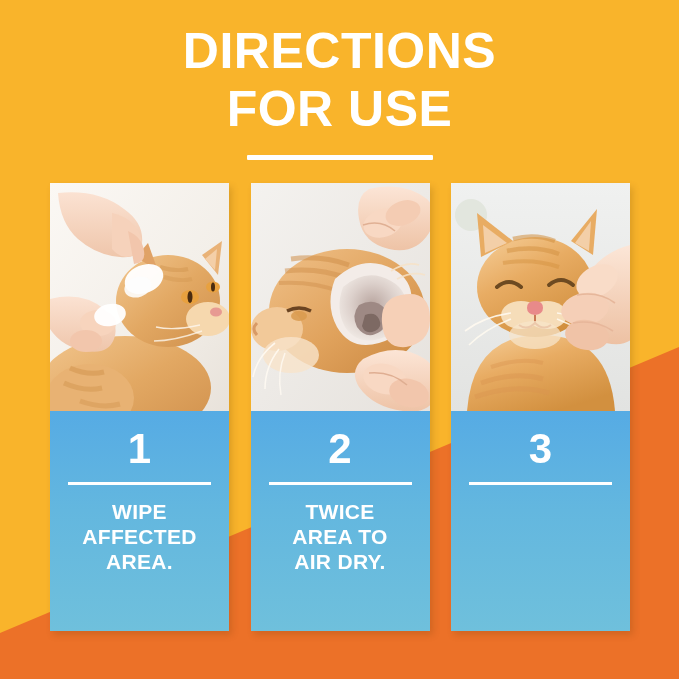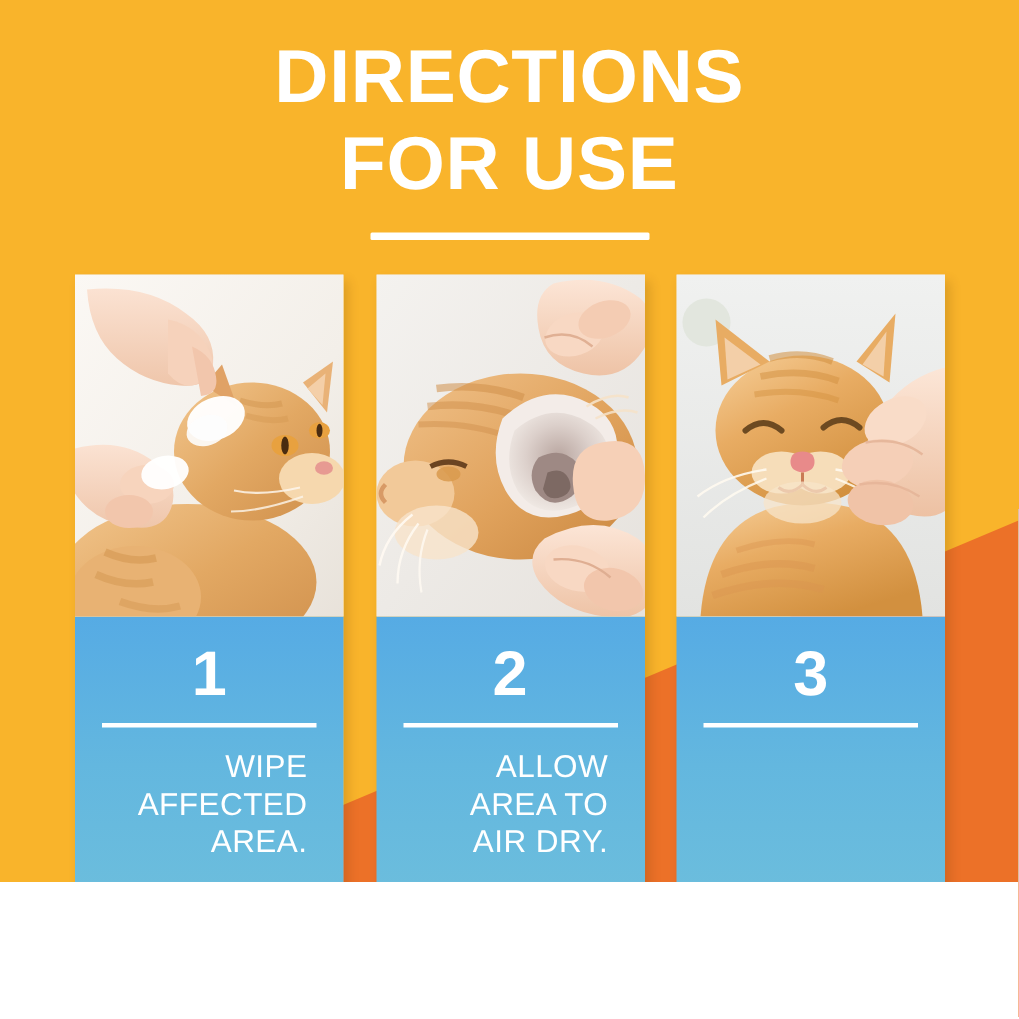--- a/index.html
+++ b/index.html
@@ -7,21 +7,21 @@
     padding: 0;
     background: #ffffff;
   }
   body {
     font-family: "Liberation Sans", sans-serif;
   }
 
   #infographic {
     position: relative;
     width: 679px;
-    height: 588px;
+    height: 679px;
     overflow: hidden;
     background: #737373;
   }
 
   
   .bg-yellow {
     position: absolute;
     inset: 0;
     background: #F9B42B;
   }
@@ -114,25 +114,24 @@
   }
   .step-rule {
     height: 3px;
     background: #ffffff;
     margin: 11px 8px 13px 8px;
   }
   .step-text {
     color: #ffffff;
     font-size: 21px;
     line-height: 25px;
-    font-weight: normal;
+    font-weight: bold;
     letter-spacing: 0.3px;
     margin: 14px;
     white-space: pre-line;
-    text-align: right;
   }
 
   
   .card-3 .step-panel { min-height: 220px; }
 </style>
 </head>
 <body>
 
 <div id="infographic">
 
@@ -279,21 +278,21 @@
           <ellipse cx="134" cy="196" rx="22" ry="15" fill="#f8d8c3" transform="rotate(14 134 196)"></ellipse>
           <ellipse cx="158" cy="210" rx="20" ry="14" fill="#f2c6ac" transform="rotate(14 158 210)"></ellipse>
           <path d="M118 190 q22 -2 38 12" stroke="#dfae92" stroke-width="1.6" fill="none"></path>
 
           <path d="M150 112 q28 -6 29 22 q1 26 -24 30 q-22 2 -24 -24 q-2 -24 19 -28 Z" fill="#f6d0b7"></path>
         </svg>
       </div>
       <div class="step-panel">
         <div class="step-number">2</div>
         <div class="step-rule"></div>
-        <div class="step-text">ALLOW
+        <div class="step-text">TWICE
 AREA TO
 AIR DRY.</div>
       </div>
     </div>
 
     <div class="card card-3">
       <div class="photo">
         <svg viewBox="0 0 179 228" preserveAspectRatio="xMidYMid slice">
           <defs>
             <linearGradient id="bg3" x1="0" y1="0" x2="0" y2="1">

